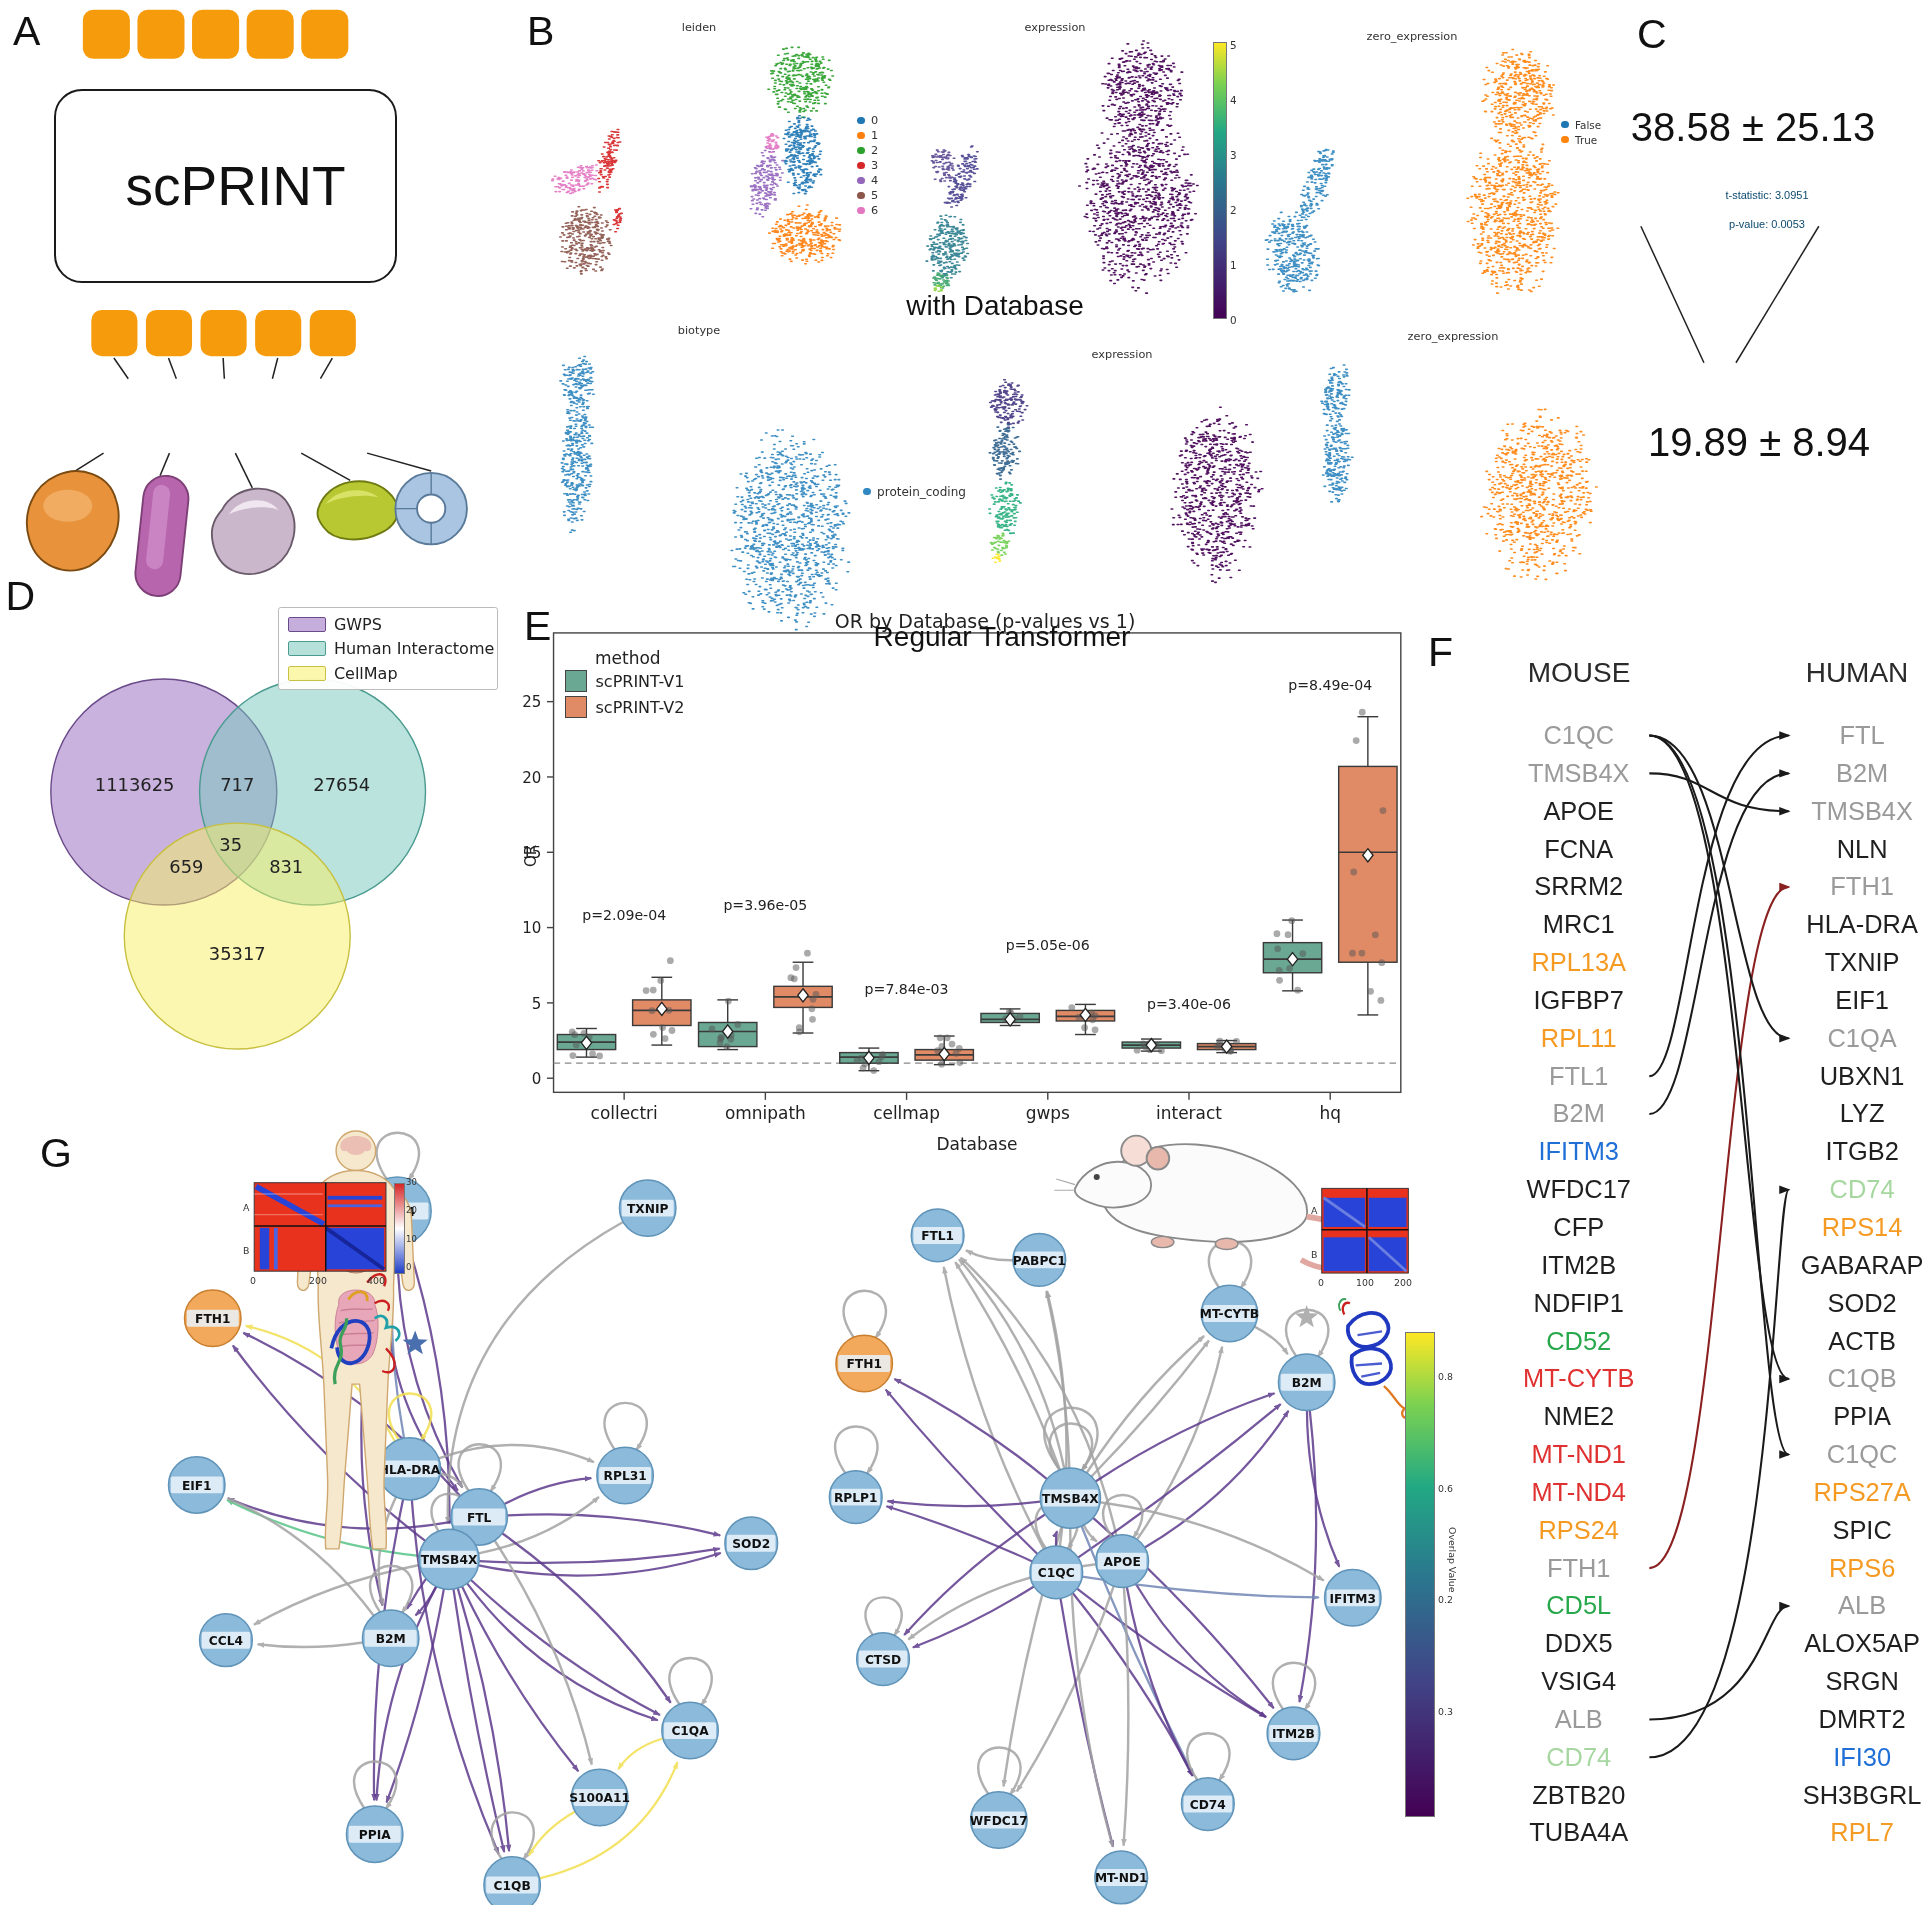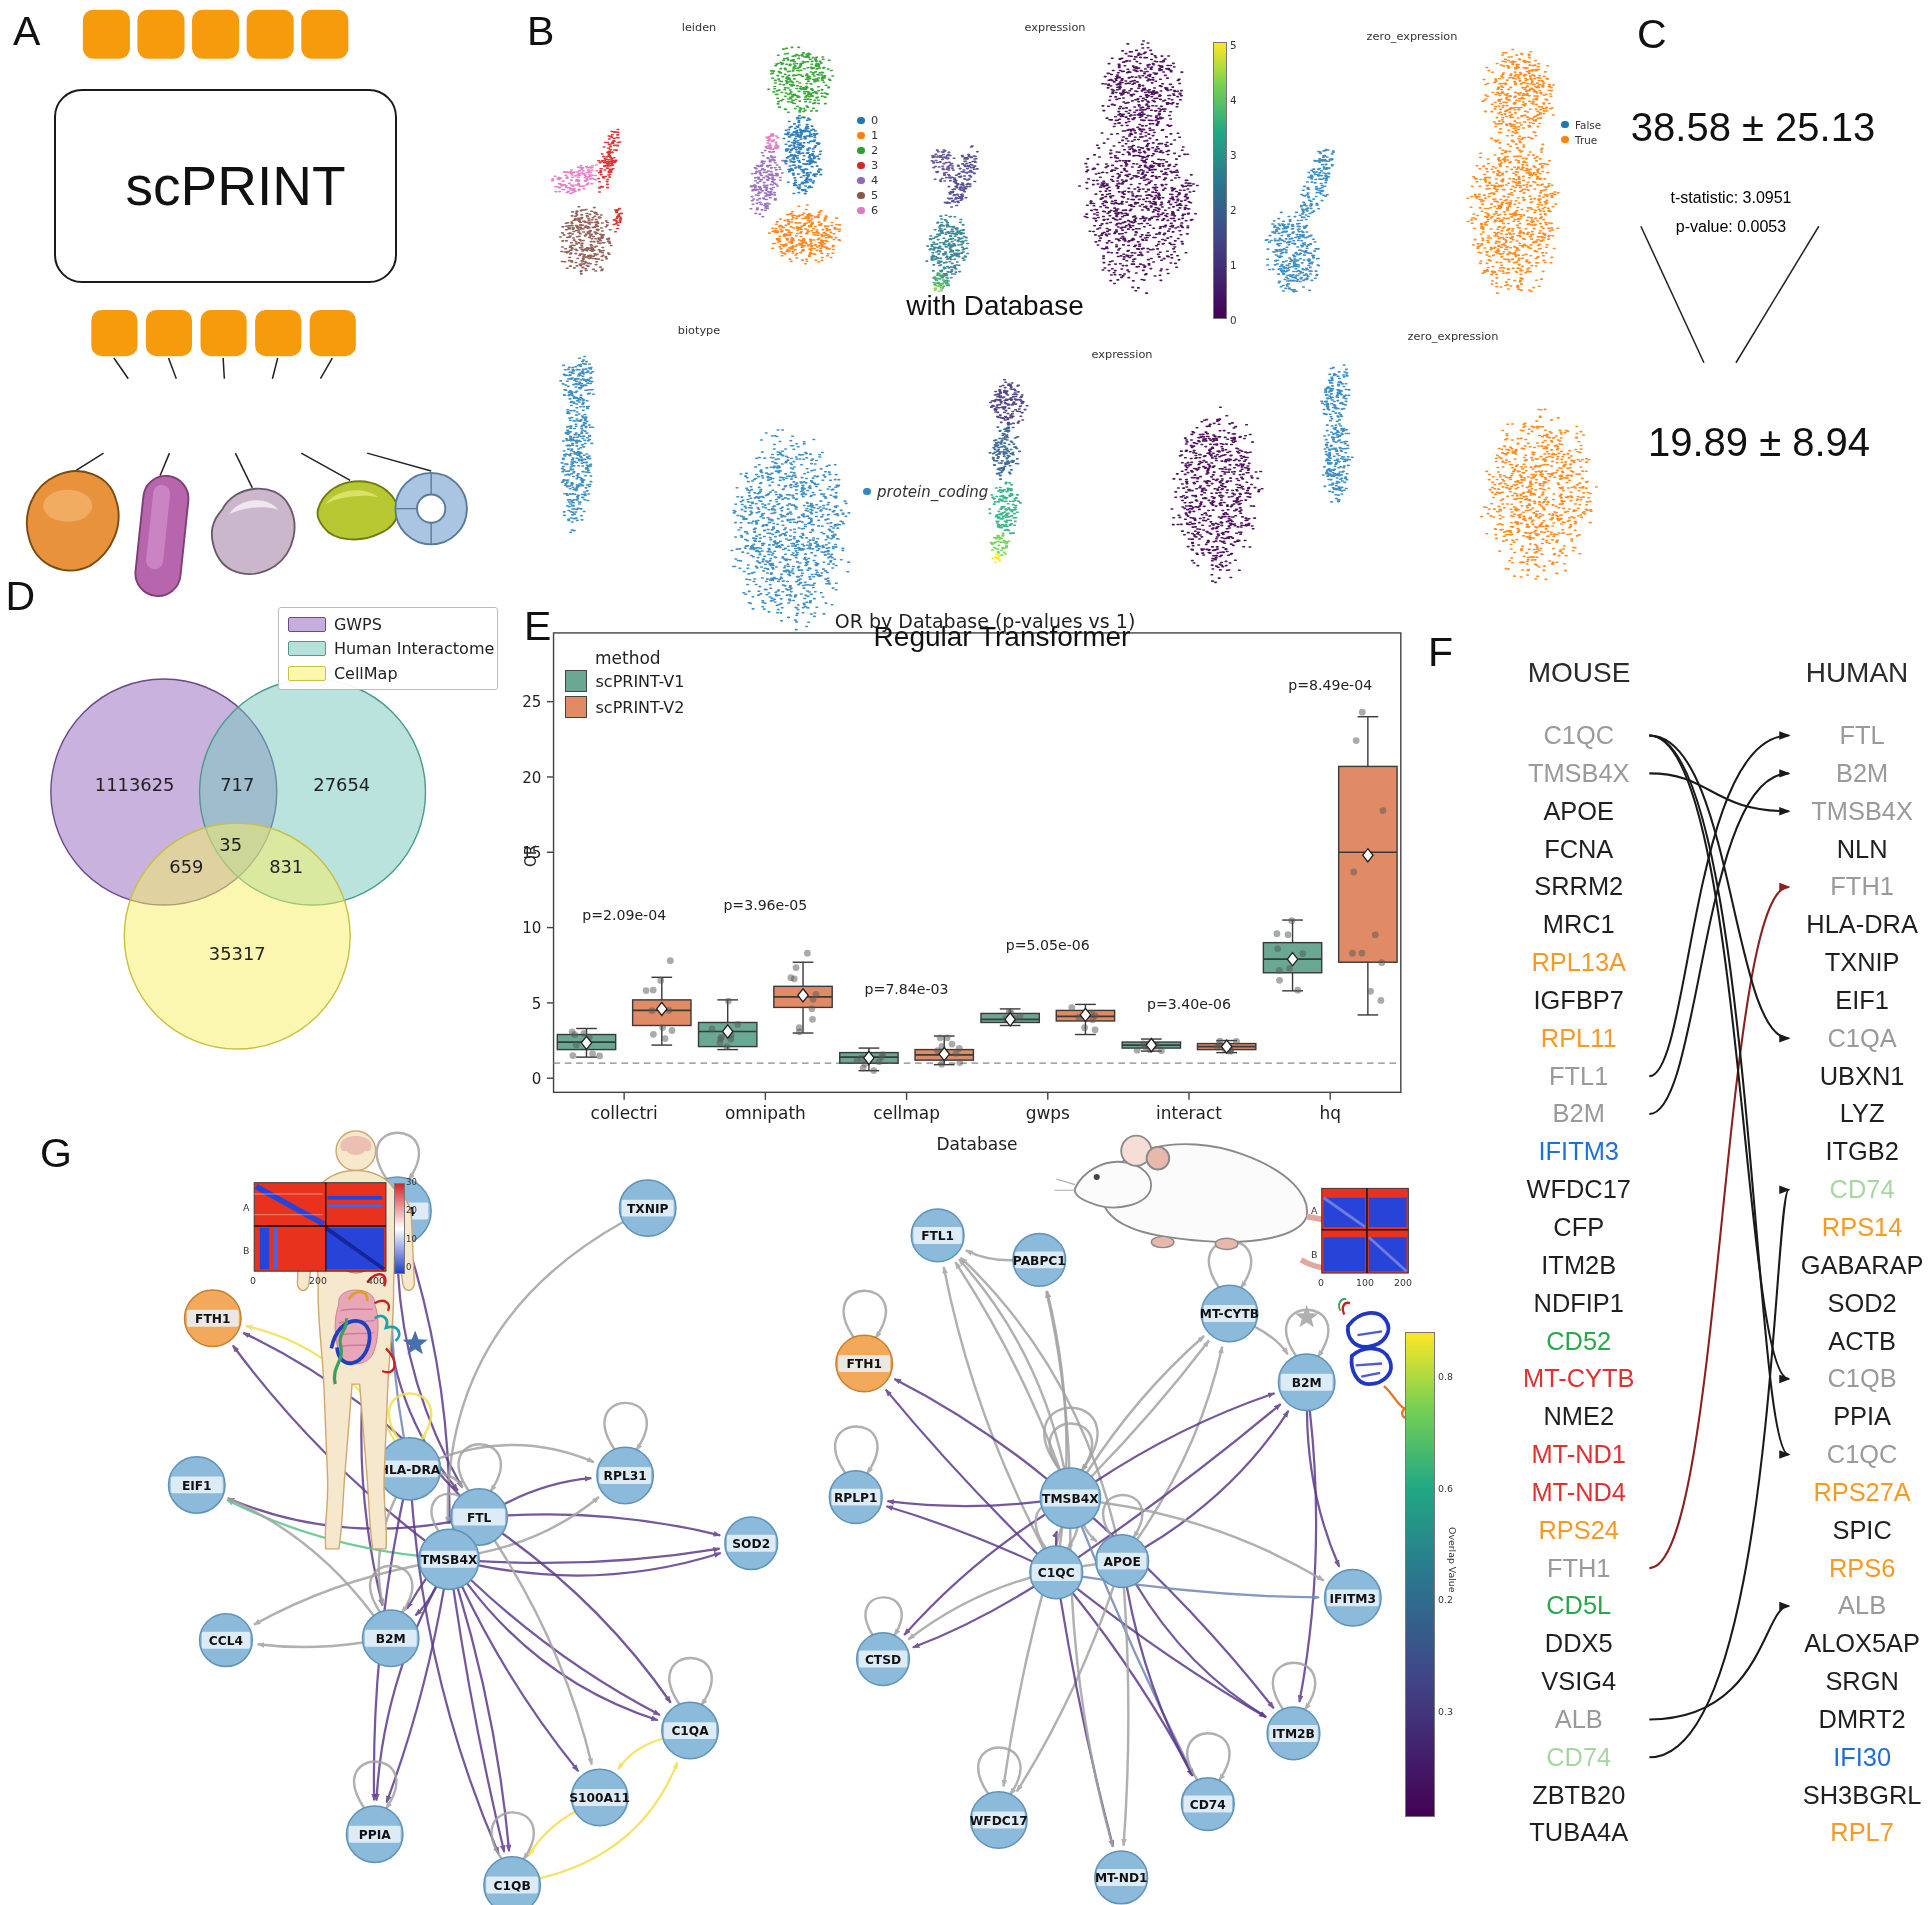--- a/index.html
+++ b/index.html
@@ -8,21 +8,21 @@
   #gfx{position:absolute;left:0;top:0;}
   .ov{position:absolute;white-space:nowrap;color:#111;}
   .ctr{transform:translateX(-50%);}
   .plabel{font-family:"Liberation Sans",sans-serif;font-size:41px;color:#111;}
   .bigbox{position:absolute;border:2.4px solid #1a1a1a;background:#fff;}
   .boxtxt{display:flex;align-items:center;justify-content:center;height:100%;
           font-family:"Liberation Sans",sans-serif;color:#111;padding-left:20px;}
   .ptitle{font-family:"DejaVu Sans",sans-serif;font-size:11.3px;color:#333;}
   .caption{font-family:"Liberation Sans",sans-serif;font-size:28px;color:#111;}
   .cnum{font-family:"Liberation Sans",sans-serif;font-size:40px;color:#111;}
-  .cstat{font-family:"Liberation Sans",sans-serif;font-size:16px;color:#000000;}
+  .cstat{font-family:"Liberation Sans",sans-serif;font-size:11px;color:#0c4a6e;margin-left:36px;}
   .fhead{font-family:"Liberation Sans",sans-serif;font-size:28px;color:#2a2a2a;}
   .cbar{position:absolute;border:0.9px solid #777;}
   .cb-viridis{background:linear-gradient(to top,#440154,#414487 28%,#2a788e 50%,#22a884 68%,#7ad151 85%,#fde725);}
   .cb-rwb{background:linear-gradient(to bottom,#d62728,#ffffff 50%,#2040c8);}
   .tick{position:absolute;font-family:"DejaVu Sans",sans-serif;color:#333;}
   .legend-box{position:absolute;background:#fffffff2;border:1.1px solid #bbb;border-radius:2.8px;}
   .lrow{display:flex;align-items:center;gap:7.5px;height:24.5px;padding-left:9.4px;
         font-family:"DejaVu Sans",sans-serif;font-size:16px;color:#222;}
   .sw{width:36px;height:13px;border-radius:1.9px;flex:0 0 auto;}
   .mini-lrow{display:flex;align-items:center;gap:6.6px;height:15px;
@@ -869,21 +869,21 @@
       <div class="mini-lrow" style="font-size: 10.4px;">
         <span class="dot" style="background: rgb(31, 119, 180);"></span>
         <span>False</span>
       </div>
       <div class="mini-lrow" style="font-size: 10.4px;">
         <span class="dot" style="background: rgb(255, 132, 14);"></span>
         <span>True</span>
       </div>
     </div>
   <div class="ov" id="legend-biotype" style="left:863px;top:484px">
-      <div class="mini-lrow" style="font-size: 15px; font-style: italic;">
+      <div class="mini-lrow" style="font-size: 12px;">
         <span class="dot" style="background: rgb(49, 135, 192);"></span>
         <span>protein_coding</span>
       </div>
     </div>
 
   <div class="cbar cb-viridis" style="left:1213px;top:42px;width:12.2px;height:275px"></div>
   <div id="cb-expr-ticks"></div>
 
   <div class="ov cnum ctr" style="left:1753px;top:105px">38.58 ± 25.13</div>
   <div class="ov cstat ctr" style="left:1731px;top:189px">t-statistic: 3.0951</div>

